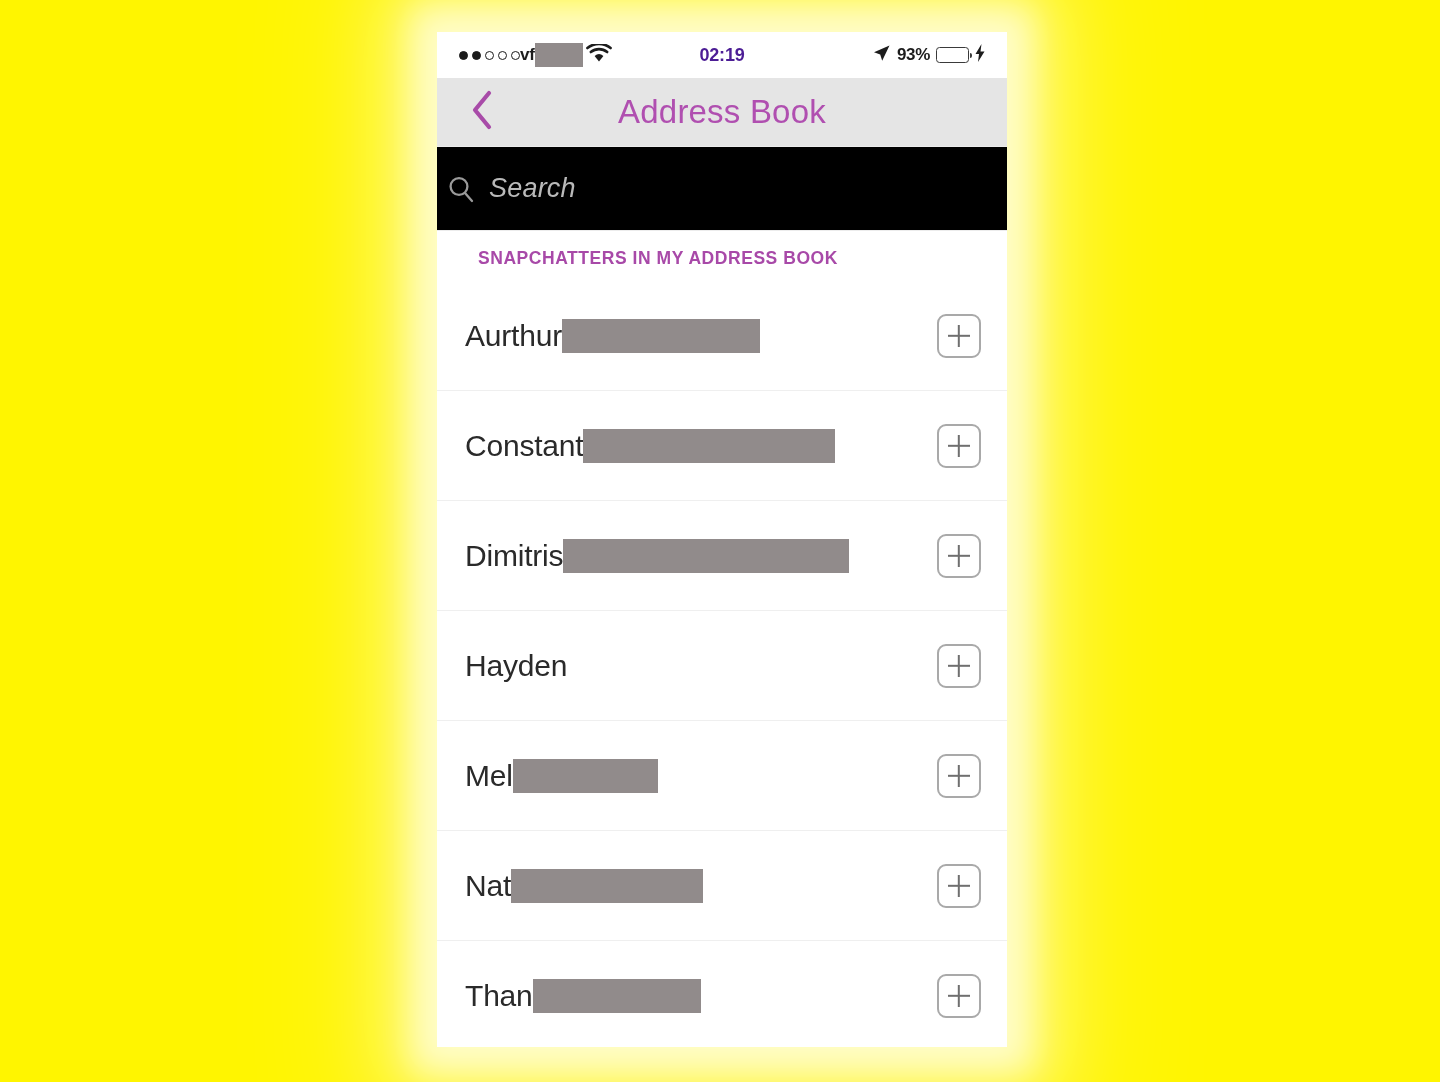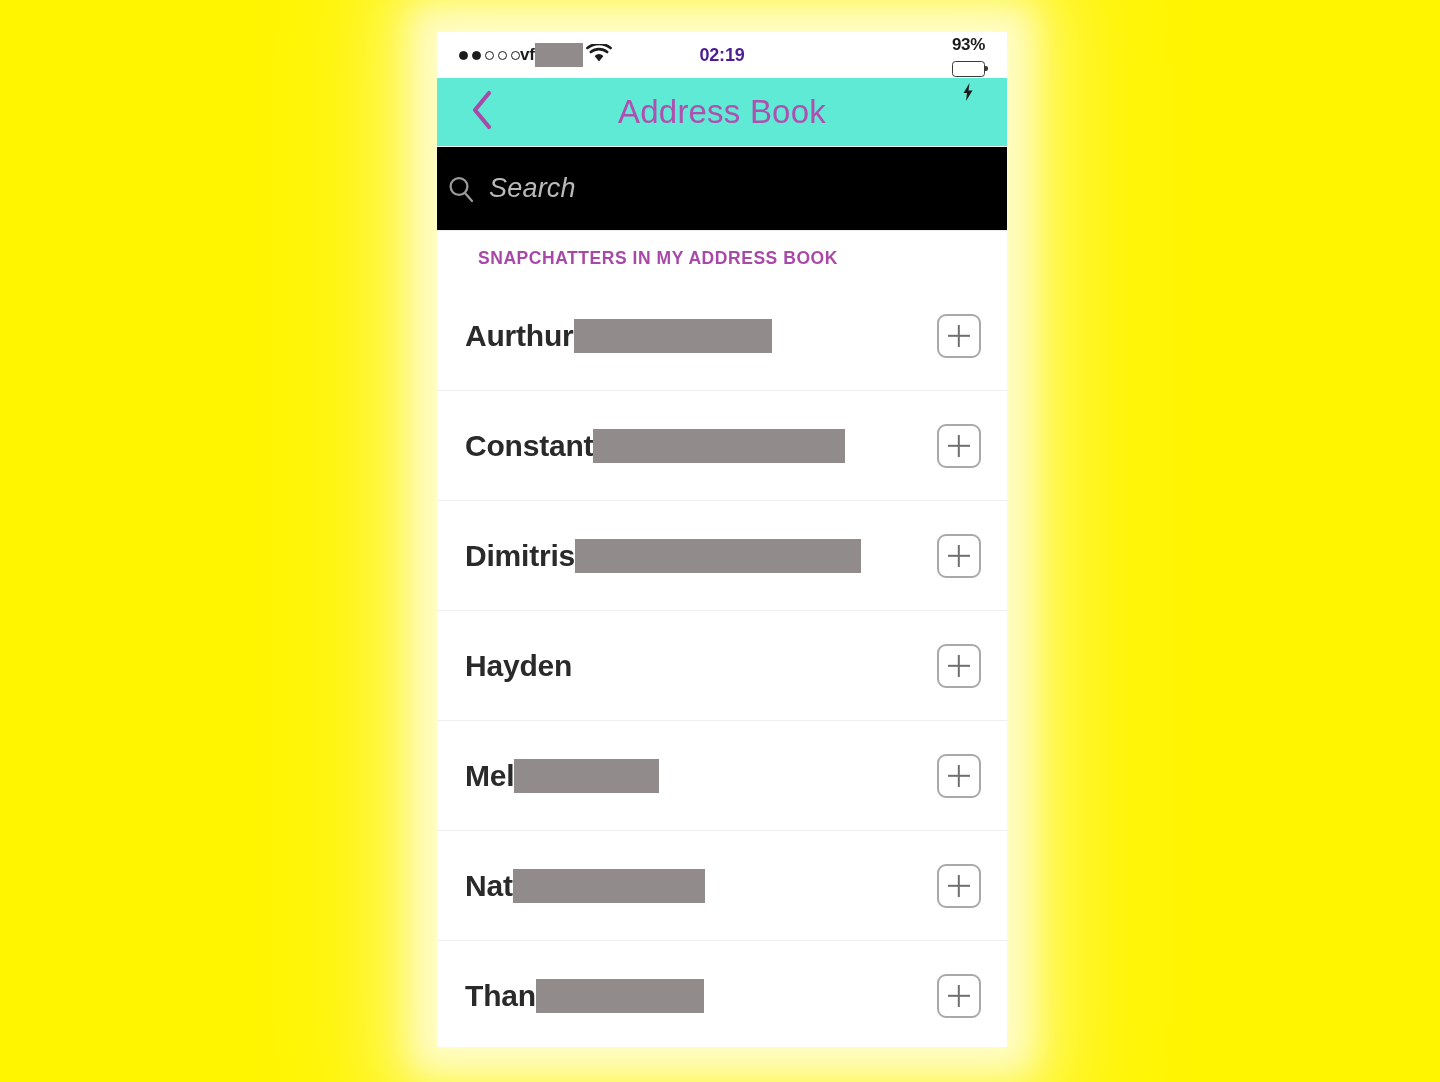--- a/index.html
+++ b/index.html
@@ -101,21 +101,20 @@
     letter-spacing: -0.2px;
     pointer-events: none;
   }
   .sb-right {
     margin-left: auto;
     display: flex;
     align-items: center;
     gap: 6px;
     position: relative;
     z-index: 2;
-    flex-direction: column;
   }
   .battery-pct {
     font-size: 17px;
     font-weight: bold;
     color: #1c1c1c;
     letter-spacing: -0.3px;
   }
   .battery {
     width: 33px;
     height: 16px;
@@ -140,21 +139,21 @@
     background: #3ad736;
     border-radius: 1.5px;
   }
 
   
   .navbar {
     height: 68px;
     position: relative;
     display: flex;
     align-items: center;
-    background: #5eead4;
+    background: #e5e5e5;
     border-bottom: 1.5px solid #ededed;
   }
   .back-btn {
     position: absolute;
     left: 22px;
     top: 50%;
     transform: translateY(-50%);
     width: 46px;
     height: 46px;
     display: flex;
@@ -216,21 +215,20 @@
     border-bottom: 1.5px solid #efefef;
     background: #ffffff;
     cursor: pointer;
   }
   .contact-row:last-child { border-bottom: none; }
   .contact-name-wrap {
     display: flex;
     align-items: center;
     flex: 1;
     min-width: 0;
-    font-weight: bold;
   }
   .contact-name {
     font-size: 30px;
     color: #2a2a2a;
     letter-spacing: -0.2px;
     white-space: nowrap;
   }
   .redaction {
     height: 34px;
     background: #918b8b;

